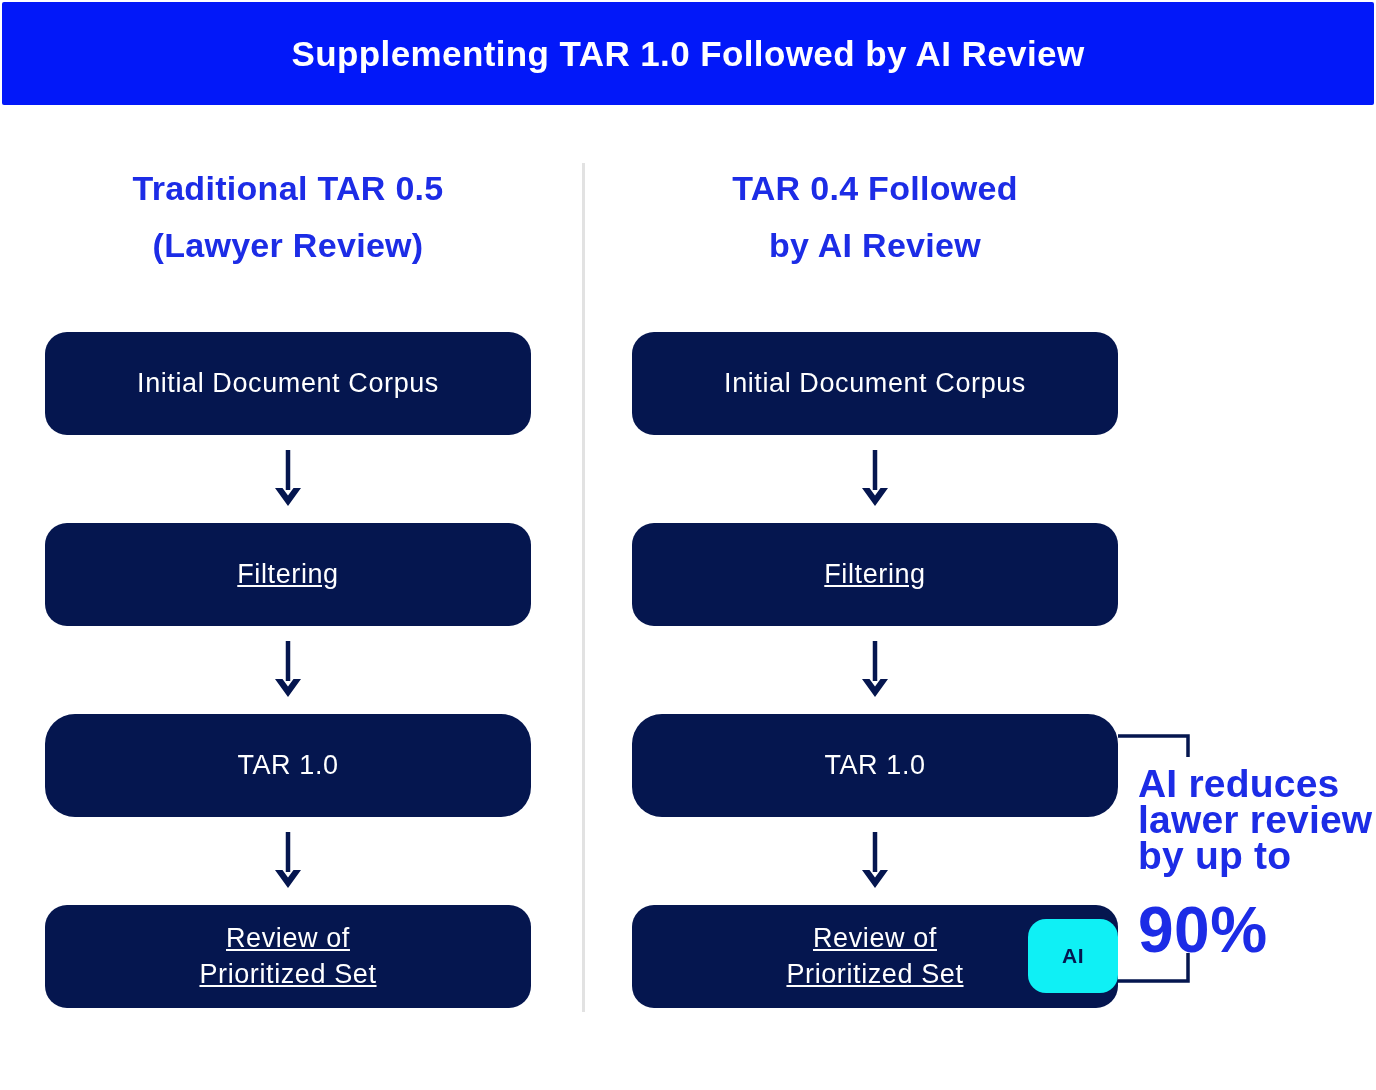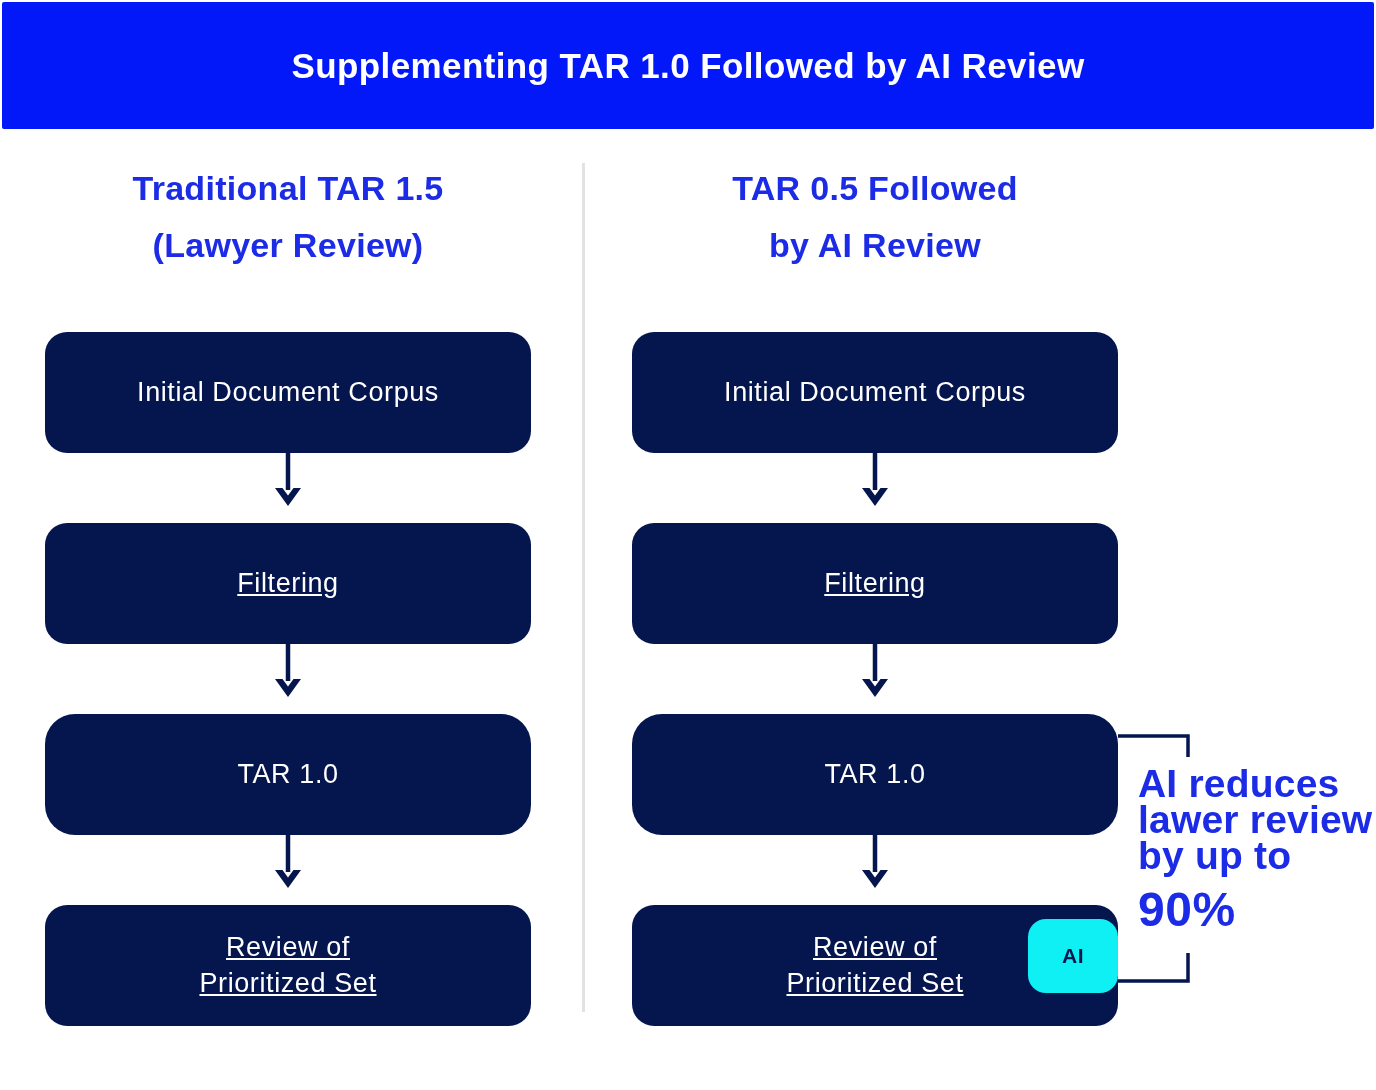--- a/index.html
+++ b/index.html
@@ -4,21 +4,21 @@
 <style>
   html,body{margin:0;padding:0;background:#ffffff;}
   body{
     width:1376px;height:1090px;position:relative;overflow:hidden;
     font-family:"Liberation Sans", sans-serif;
   }
   .canvas{position:absolute;inset:0;}
 
   
   .band{
-    position:absolute;left:2px;top:2px;right:2px;height:127px;
+    position:absolute;left:2px;top:2px;right:2px;height:103px;
     background:#0218f9;border-radius:2px;
     display:flex;align-items:center;justify-content:center;
   }
   .band h1{
     margin:0;color:#ffffff;font-size:35px;font-weight:700;letter-spacing:.4px;
   }
 
   
   .divider{
     position:absolute;left:582px;top:163px;width:3px;height:849px;
@@ -29,21 +29,21 @@
   .col-title{
     position:absolute;top:160px;width:486px;text-align:center;
     color:#1c2ce6;font-size:34px;font-weight:700;line-height:1.68;
     white-space:pre-line;letter-spacing:.3px;
   }
   .col-title.left{left:45px;}
   .col-title.right{left:632px;}
 
   
   .node{
-    position:absolute;width:486px;height:121px;border-radius:22px;
+    position:absolute;width:486px;height:103px;border-radius:22px;
     background:#05164f;color:#ffffff;
     display:flex;align-items:center;justify-content:center;text-align:center;
     font-size:27px;font-weight:400;letter-spacing:.6px;line-height:1.3;
     white-space:pre-line;
   }
   .colL{left:45px;} .colR{left:632px;}
   .row1{top:332px;} .row2{top:523px;text-decoration:underline;} .row3{top:714px;border-radius:30px;} .row4{top:905px;text-decoration:underline;}
 
   
   .arrow{position:absolute;width:26px;height:56px;}
@@ -60,36 +60,36 @@
     display:flex;align-items:center;justify-content:center;
     color:#05164f;font-size:21px;font-weight:700;letter-spacing:.5px;
   }
 
   
   .annotation{position:absolute;left:1138px;top:766px;width:235px;color:#1c2ce6;}
   .ann-lines{
     font-size:39px;font-weight:700;line-height:36px;white-space:pre-line;
     letter-spacing:.2px;
   }
-  .ann-stat{font-size:48px;font-weight:700;line-height:1;margin-top:12px;letter-spacing:.5px;}
+  .ann-stat{font-size:64px;font-weight:700;line-height:1;margin-top:24px;letter-spacing:.5px;}
 </style>
 </head>
 <body>
 
 <div class="canvas">
 
   <header class="band">
     <h1>Supplementing TAR 1.0 Followed by AI Review</h1>
   </header>
 
   <div class="divider"></div>
 
-  <div class="col-title left">Traditional TAR 1.5
+  <div class="col-title left">Traditional TAR 0.5
 (Lawyer Review)</div>
-  <div class="col-title right">TAR 0.5 Followed
+  <div class="col-title right">TAR 0.4 Followed
 by AI Review</div>
 
   <div class="node colL row1">Initial Document Corpus</div>
   <div class="node colL row2">Filtering</div>
   <div class="node colL row3">TAR 1.0</div>
   <div class="node colL row4">Review of
 Prioritized Set</div>
 
   <div class="node colR row1">Initial Document Corpus</div>
   <div class="node colR row2">Filtering</div>

